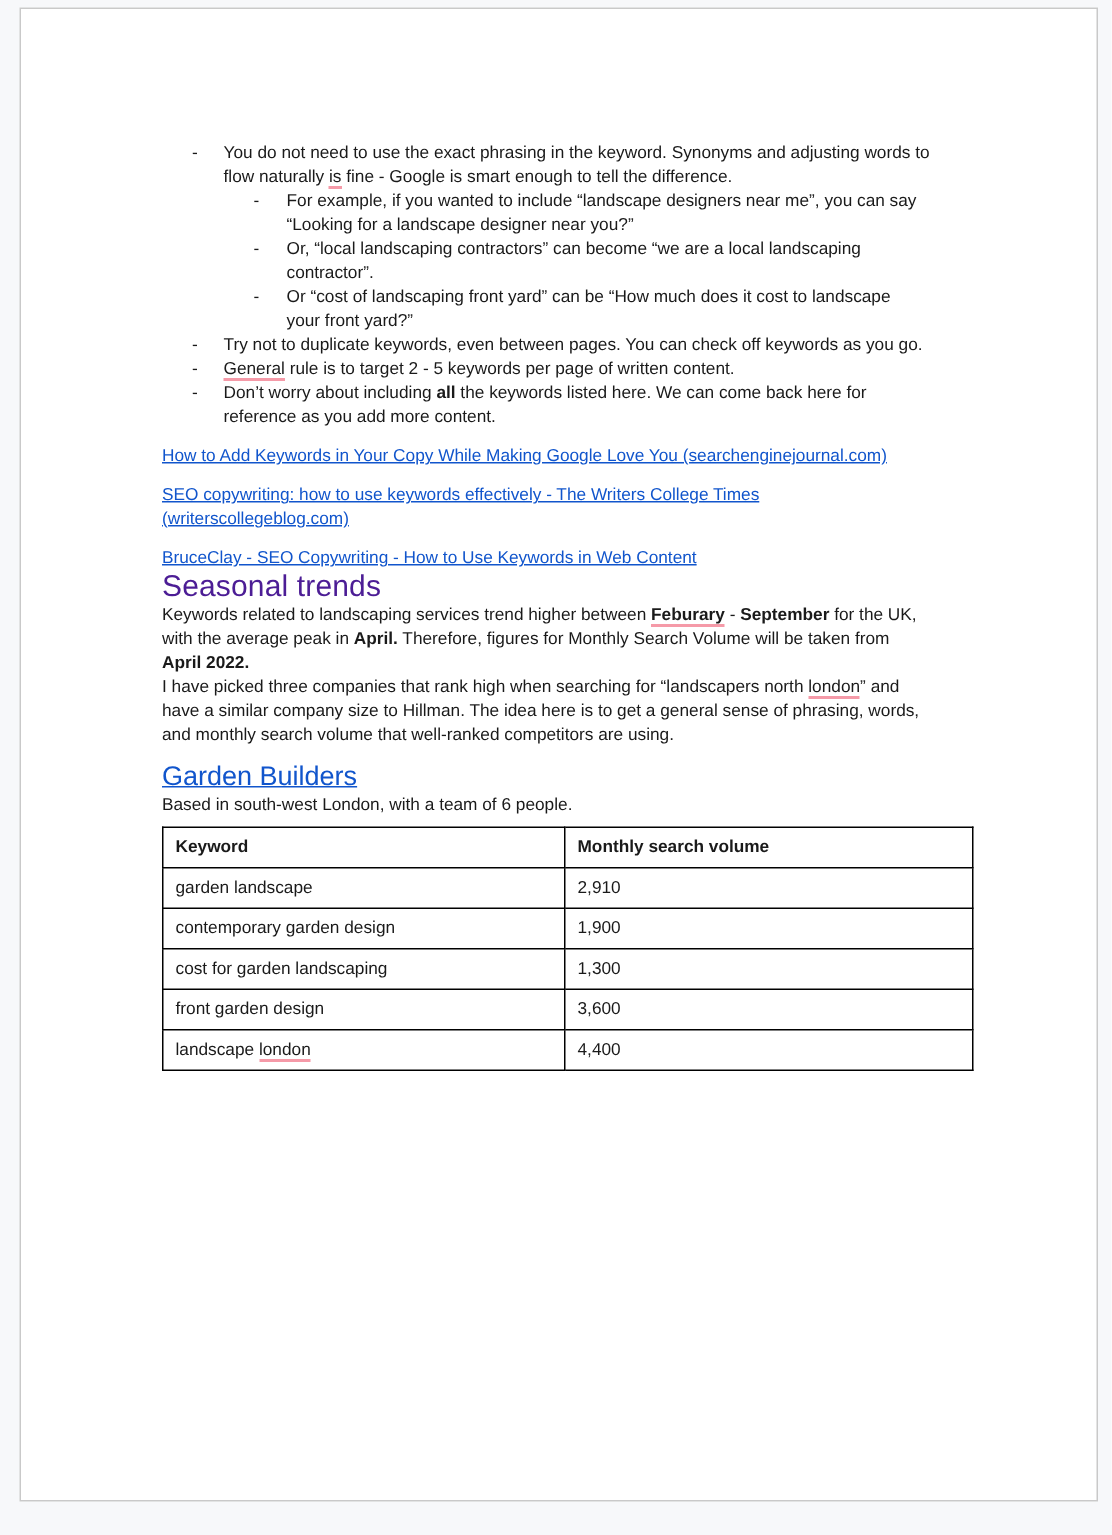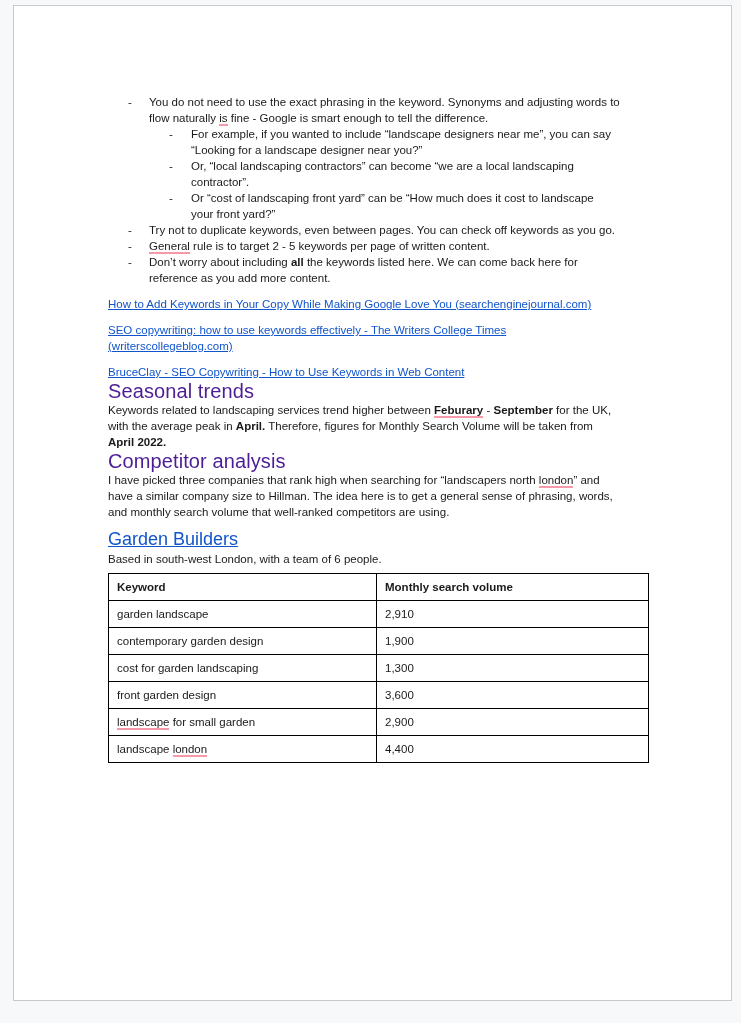--- a/index.html
+++ b/index.html
@@ -127,21 +127,20 @@
       <a class="doclink"><span>How to Add Keywords in Your Copy While Making Google Love You (searchenginejournal.com)</span></a>
 
       <a class="doclink"><span>SEO copywriting: how to use keywords effectively - The Writers College Times</span><br><span>(writerscollegeblog.com)</span></a>
 
       <a class="doclink"><span>BruceClay - SEO Copywriting - How to Use Keywords in Web Content</span></a>
     </div>
 
   <h2 class="h mt-seasonal">Seasonal trends</h2>
   <p class="para"><span>Keywords related to landscaping services trend higher between </span><span class="b sp">Feburary</span><span> - </span><span class="b">September</span><span> for the UK,</span><br><span>with the average peak in </span><span class="b">April.</span><span> Therefore, figures for Monthly Search Volume will be taken from</span><br><span class="b">April 2022.</span></p>
 
-  <h2 class="h mt-competitor">Competitor analysis</h2>
   <p class="para"><span>I have picked three companies that rank high when searching for “landscapers north </span><span class="sp">london</span><span>” and</span><br><span>have a similar company size to Hillman. The idea here is to get a general sense of phrasing, words,</span><br><span>and monthly search volume that well-ranked competitors are using.</span></p>
 
   <a class="sublink">Garden Builders</a>
   <p class="sub">Based in south-west London, with a team of 6 people.</p>
 
   <table class="kw">
     <colgroup>
       <col class="c-keyword">
       <col class="c-volume">
     </colgroup>
@@ -167,24 +166,20 @@
           <td><span>cost for garden landscaping</span></td>
           <td>1,300</td>
         </tr>
 
         <tr>
           <td><span>front garden design</span></td>
           <td>3,600</td>
         </tr>
 
 
-        <tr>
-          <td><span class="sp">landscape</span><span> for small garden</span></td>
-          <td>2,900</td>
-        </tr>
 
         <tr>
           <td><span>landscape </span><span class="sp">london</span></td>
           <td>4,400</td>
         </tr>
       </tbody>
   </table>
 
 </main>
 

